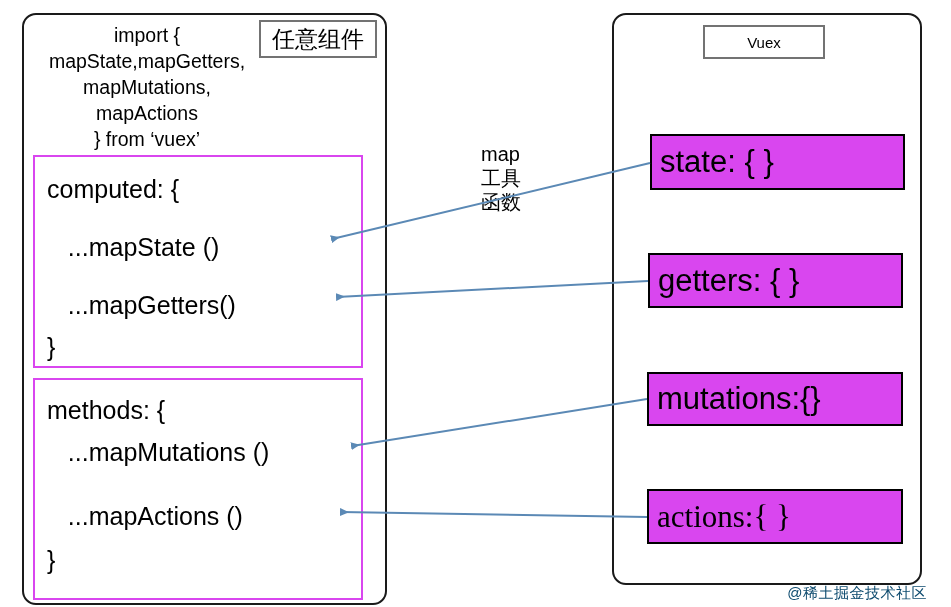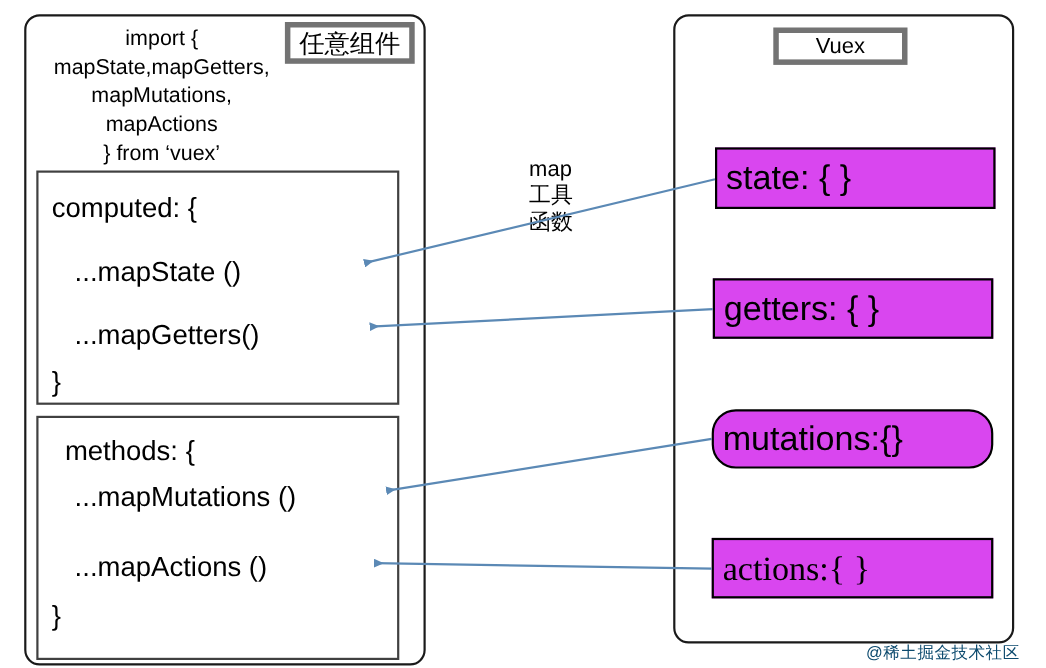--- a/index.html
+++ b/index.html
@@ -34,60 +34,60 @@
   #vuex-panel {
     left: 612px;
     top: 13px;
     width: 310px;
     height: 572px;
   }
 
   
   .rect {
     position: absolute;
-    border: 5px solid #737373;
+    border: 2px solid #737373;
     background: #ffffff;
     box-sizing: border-box;
     display: flex;
     align-items: center;
   }
   .rect.center { justify-content: center; }
 
   
   #component-title {
     left: 259px;
     top: 20px;
     width: 118px;
     height: 38px;
     font-size: 23px;
   }
   #vuex-title {
     left: 703px;
     top: 25px;
     width: 122px;
     height: 34px;
-    font-size: 20px;
+    font-size: 15px;
   }
 
   
   #import-block {
     position: absolute;
     left: 32px;
     top: 22px;
     width: 230px;
     font-size: 19.5px;
     line-height: 26px;
     white-space: pre-line;
     text-align: center;
   }
 
   
   .code-box {
     position: absolute;
-    border: 2px solid #404040;
+    border: 2px solid #d946ef;
     background: #ffffff;
     box-sizing: border-box;
   }
   #computed-box {
     left: 33px;
     top: 155px;
     width: 330px;
     height: 213px;
   }
   #methods-box {
@@ -109,21 +109,21 @@
     border: 2px solid #000000;
     background: #d946ef;
     box-sizing: border-box;
     display: flex;
     align-items: center;
     padding-left: 8px;
     font-size: 31px;
   }
   #state-box    { left: 650px; top: 134px; width: 255px; height: 56px; }
   #getters-box  { left: 648px; top: 253px; width: 255px; height: 55px; }
-  #mutations-box{ left: 647px; top: 372px; width: 256px; height: 54px; border-radius: 22px; }
+  #mutations-box{ left: 647px; top: 372px; width: 256px; height: 54px; }
   #actions-box  { left: 647px; top: 489px; width: 256px; height: 55px; font-family: Liberation Serif, serif; }
 
   
   #map-label {
     position: absolute;
     left: 481px;
     top: 142px;
     font-size: 20px;
     line-height: 24px;
     white-space: pre-line;
@@ -165,21 +165,21 @@
 } from ‘vuex’</div>
 
   <div class="code-box" id="computed-box">
     <div class="code-line" style="left:12px; top:20px;">computed: {</div>
     <div class="code-line" style="left:12px; top:136px;">   ...mapGetters()</div>
     <div class="code-line" style="left:12px; top:78px;">   ...mapState ()</div>
     <div class="code-line" style="left:12px; top:178px;">}</div>
   </div>
 
   <div class="code-box" id="methods-box">
-    <div class="code-line" style="left:12px; top:18px;margin-left:12px;">methods: {</div>
+    <div class="code-line" style="left:12px; top:18px;">methods: {</div>
     <div class="code-line" style="left:12px; top:124px;">   ...mapActions ()</div>
     <div class="code-line" style="left:12px; top:60px;">   ...mapMutations ()</div>
     <div class="code-line" style="left:12px; top:168px;">}</div>
   </div>
 
   <div class="panel" id="vuex-panel"></div>
 
   <div class="rect center" id="vuex-title">Vuex</div>
 
   <div class="store-box" id="state-box">state: { }</div>

